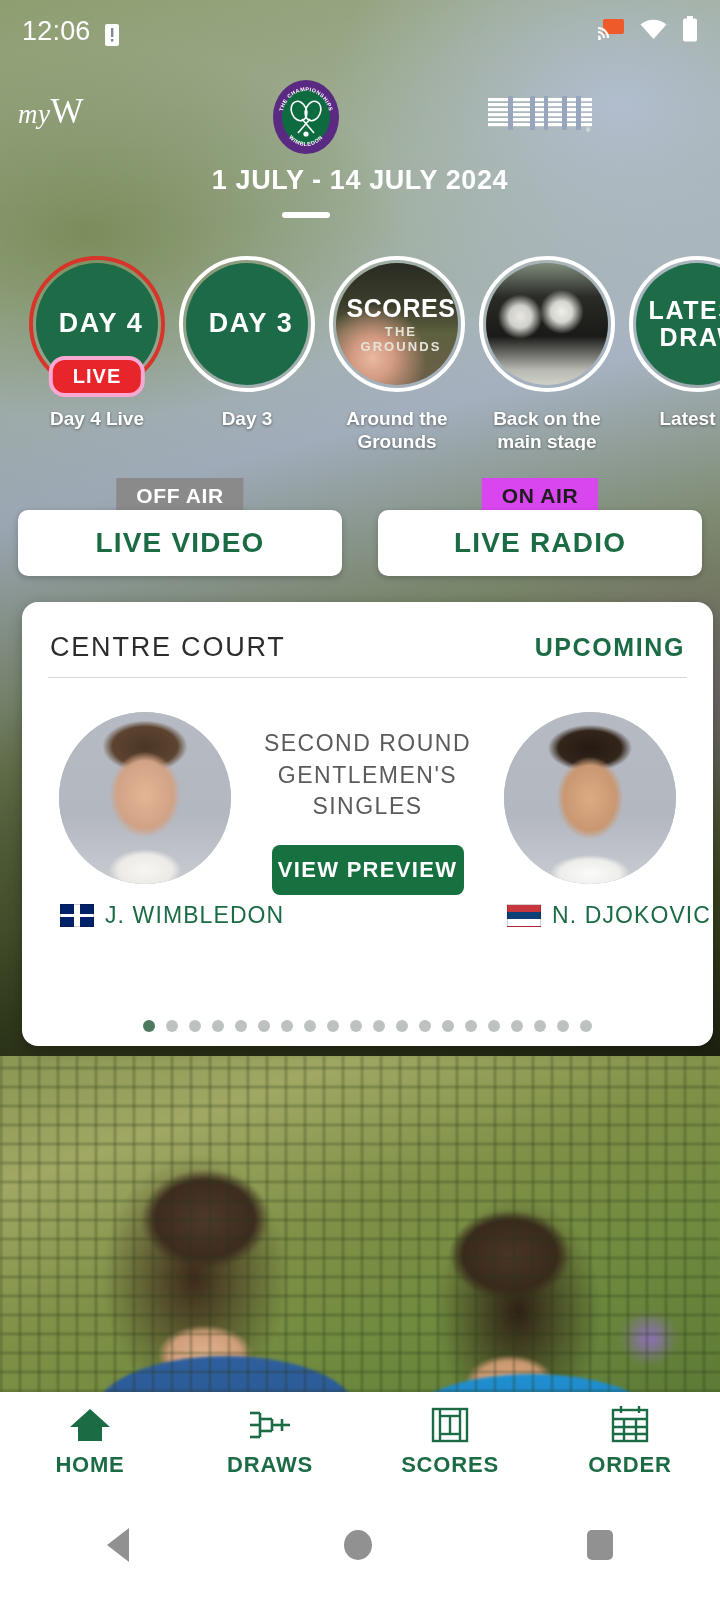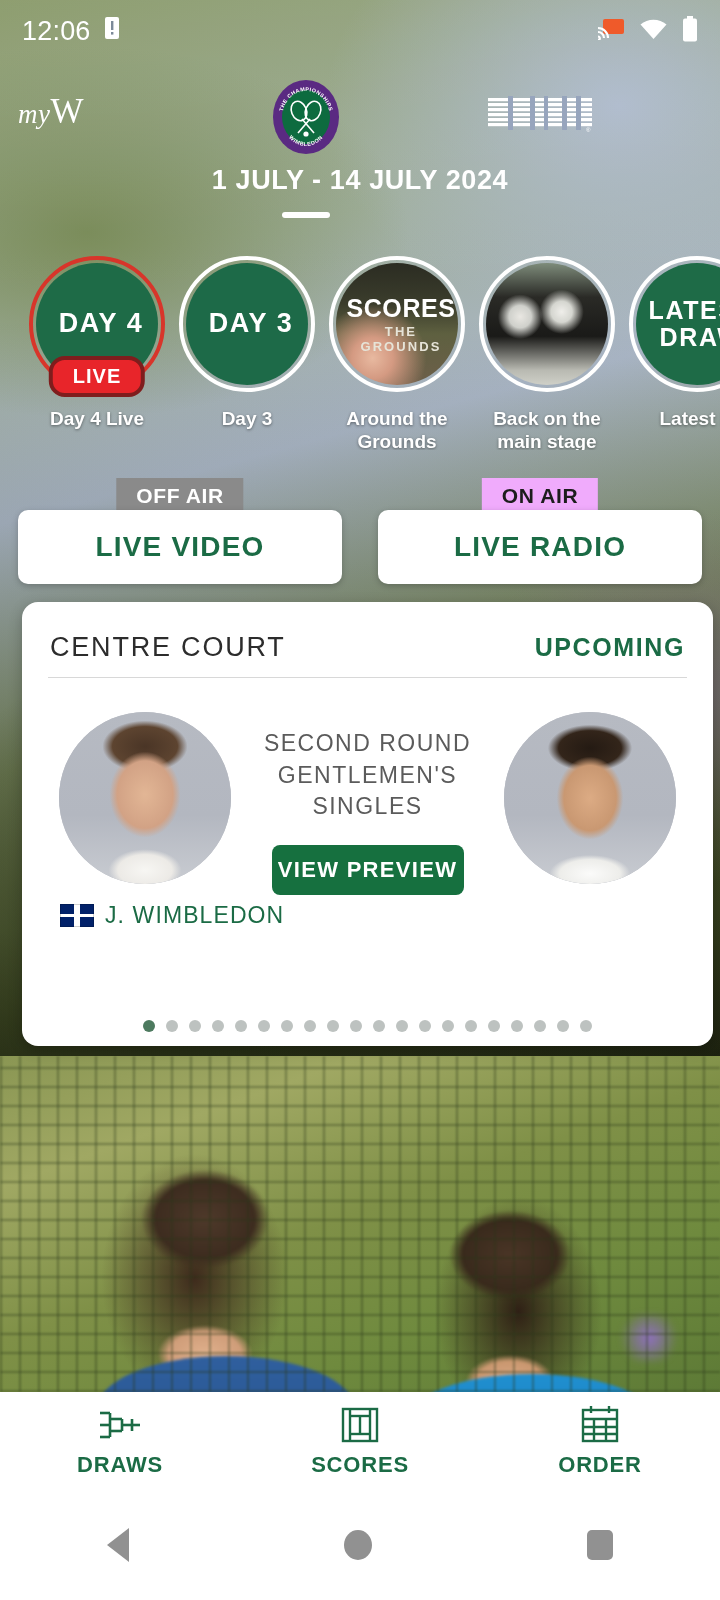--- a/index.html
+++ b/index.html
@@ -28,21 +28,21 @@
     content:""; position:absolute; inset:0;
     background:linear-gradient(to bottom, rgba(255,255,255,0.04) 0%, rgba(0,0,0,0) 30%, rgba(20,26,10,0.30) 88%, rgba(16,20,8,0.52) 100%);
   }
 
   
   .statusbar {
     position:absolute; left:0; top:0; width:720px; height:62px;
     display:flex; align-items:center; justify-content:space-between;
     padding:0 22px; z-index:30;
   }
-  .sb-left { display:flex; align-items:flex-start; gap:12px; }
+  .sb-left { display:flex; align-items:flex-end; gap:12px; }
   .sb-time { color:#fff; font-size:27px; font-weight:400; letter-spacing:0.2px; }
   .sb-alarm { width:18px; height:24px; position:relative; }
   .sb-alarm svg { display:block; }
   .sb-right { display:flex; align-items:center; gap:15px; }
 
   
   .header {
     position:absolute; left:0; top:70px; width:612px; height:150px; z-index:25;
   }
   .myw {
@@ -106,44 +106,44 @@
     text-align:center; line-height:1.08; z-index:2;
   }
   .story-txt.sm { font-size:25px; }
   .grounds-wrap { text-align:center; z-index:2; }
   .grounds-1 { color:#fff; font-weight:800; font-size:25px; letter-spacing:0.6px; }
   .grounds-2 { color:#e6e4d8; font-weight:600; font-size:13px; letter-spacing:2.1px; margin-top:1px; }
   .live-badge {
     position:absolute; left:50%; transform:translateX(-50%); top:106px;
     background:#e8252a; color:#fff; font-size:20px; font-weight:800;
     letter-spacing:1px; padding:5px 20px; border-radius:16px;
-    border:4px solid #7f1d1d; z-index:5;
+    border:4px solid #f9a8d4; z-index:5;
   }
   .story-label {
     margin-top:16px; text-align:center; color:#fff;
     font-size:19px; font-weight:700; line-height:1.2;
     text-shadow:0 1px 3px rgba(0,0,0,0.45);
   }
 
   
   .airrow {
     position:absolute; left:0; top:478px; width:720px; z-index:20;
     display:flex; gap:36px; padding:0 18px;
   }
   .aircol { flex:1; position:relative; }
   .air-badge {
     position:absolute; top:0; left:50%; transform:translateX(-50%);
     font-size:21px; font-weight:600; letter-spacing:0.6px;
     padding:6px 20px; z-index:1;
   }
   .air-badge.off { background:#8a8a8a; color:#fff; }
-  .air-badge.on  { background:#f0abfc; color:#1d1d1d; }
+  .air-badge.on  { background:#d946ef; color:#1d1d1d; }
   .air-btn {
     position:relative; margin-top:32px; background:#fff;
-    border-radius:10px; height:74px;
+    border-radius:10px; height:66px;
     display:flex; align-items:center; justify-content:center;
     color:#1b6b45; font-size:28px; font-weight:600; letter-spacing:1.2px;
     box-shadow:0 2px 6px rgba(0,0,0,0.22); z-index:2;
   }
 
   
   .card {
     position:absolute; left:22px; top:602px; width:691px; height:444px;
     background:#fff; border-radius:16px; z-index:20;
     box-shadow:0 4px 14px rgba(0,0,0,0.24); overflow:hidden;
@@ -457,20 +457,24 @@
 
       <div class="mcenter">
         <div class="round">SECOND ROUND GENTLEMEN'S SINGLES</div>
         <button class="preview-btn">VIEW PREVIEW</button>
       </div>
 
       <div class="pcol">
         <div class="avatar">
           <div class="face-b"></div>
         </div>
+        <div class="pname-row right">
+          <span class="flag flag-rs"></span>
+          <span class="pname">N. DJOKOVIC</span>
+        </div>
       </div>
     </div>
 
     <div class="dots" id="dots">
         <span class="dot active"></span>
         <span class="dot"></span>
         <span class="dot"></span>
         <span class="dot"></span>
         <span class="dot"></span>
         <span class="dot"></span>
@@ -495,20 +499,28 @@
     <div class="head-l"></div>
     <div class="body-l"></div>
     <div class="head-r"></div>
     <div class="body-r"></div>
     <div class="flower"></div>
     <div class="photo-net"></div>
   </div>
 
   <div class="bottomnav">
 
+    <div class="navitem">
+      <div class="navicon">
+        <svg width="42" height="38" viewBox="0 0 42 38">
+          <path d="M21 3 L41 21 L33 21 L33 35 L9 35 L9 21 L1 21 Z" fill="#1b6b45"></path>
+        </svg>
+      </div>
+      <span class="navlabel">HOME</span>
+    </div>
 
     <div class="navitem">
       <div class="navicon">
         <svg width="44" height="38" viewBox="0 0 44 38" stroke="#1b6b45" stroke-width="2.6" fill="none">
           <line x1="2" y1="7" x2="12" y2="7"></line>
           <line x1="2" y1="19" x2="12" y2="19"></line>
           <line x1="2" y1="31" x2="12" y2="31"></line>
           <line x1="12" y1="7" x2="12" y2="19"></line>
           <line x1="12" y1="19" x2="12" y2="31"></line>
           <line x1="12" y1="13" x2="24" y2="13"></line>

